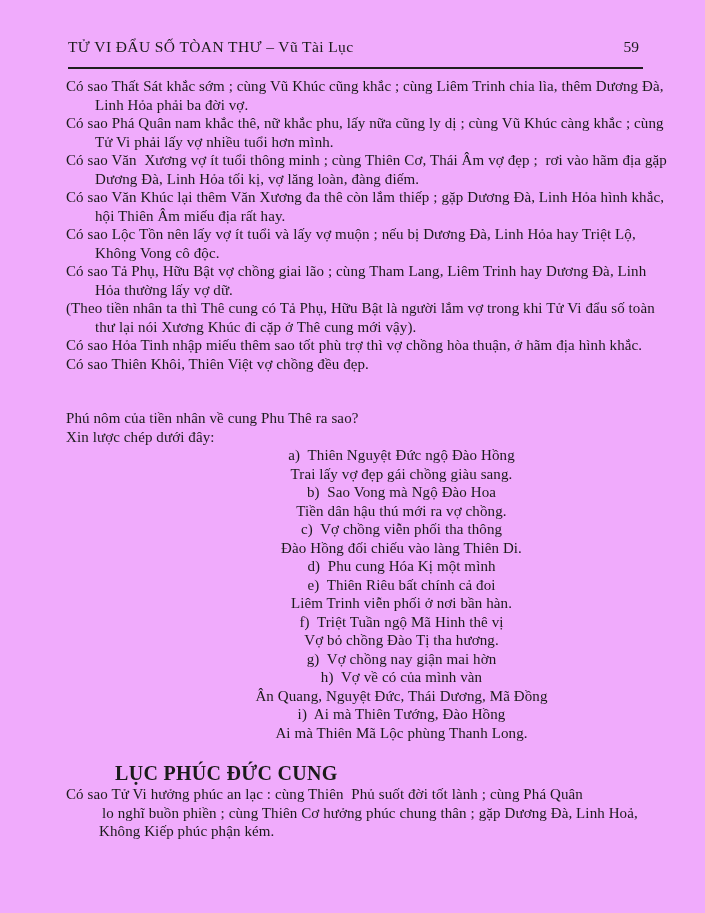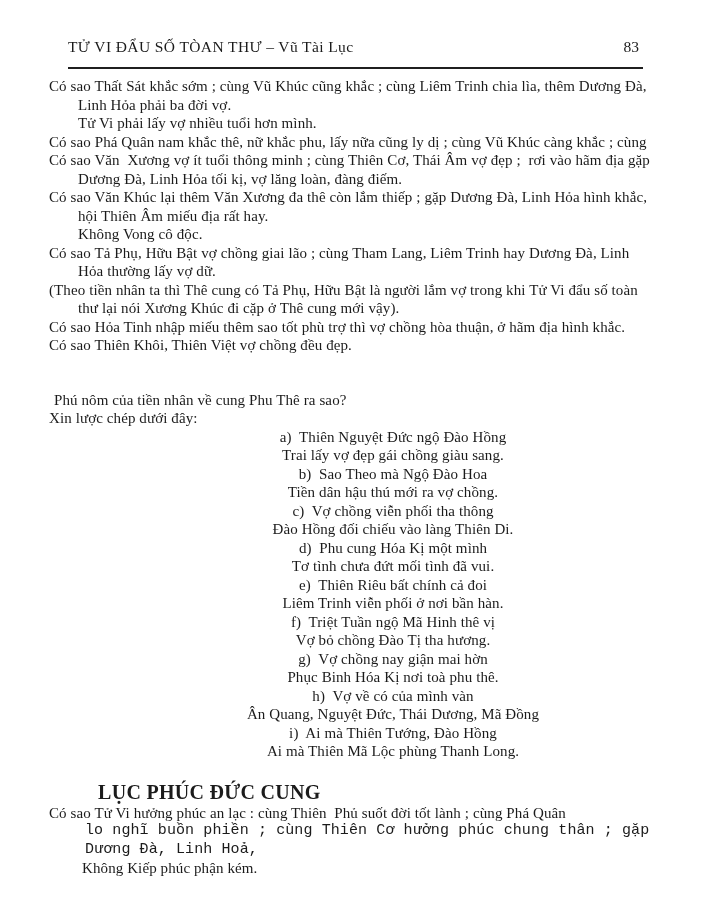--- a/index.html
+++ b/index.html
@@ -5,21 +5,21 @@
   html, body {
     margin: 0;
     padding: 0;
     background: #e8e8e8;
   }
   .page {
     position: relative;
     width: 705px;
     height: 913px;
     margin: 0 auto;
-    background: #ffffff;
+    background: #f0abfc;
     color: #1b1b1b;
     font-family: "Liberation Serif", "DejaVu Serif", serif;
     overflow: hidden;
     box-sizing: border-box;
   }
   .header {
     position: absolute;
     top: 38px;
     left: 68px;
     width: 575px;
@@ -34,86 +34,85 @@
   .rule {
     position: absolute;
     top: 67px;
     left: 68px;
     width: 575px;
     border-top: 2px solid #1f1f1f;
   }
   .body {
     position: absolute;
     top: 77px;
-    left: 49px;
+    left: 66px;
     right: 20px;
   }
   .line {
     font-size: 15px;
     line-height: 18.5px;
     white-space: pre-wrap;
     letter-spacing: 0.1px;
   }
   .line.cont   { margin-left: 29px; }
-  .line.cont2  { margin-left: 36px; font-family: Liberation Mono, monospace; }
+  .line.cont2  { margin-left: 36px; }
   .line.cont3  { margin-left: 33px; }
-  .line.intro  { margin-left: 5px; }
+  .line.intro  { }
   .line.poem   { margin-left: 52px; text-align: center; }
   .line.gap    { height: 36px; }
   .line.heading {
     margin-left: 49px;
     font-weight: bold;
     font-size: 20px;
     line-height: 23px;
     letter-spacing: 0.3px;
     margin-top: 20px;
   }
 </style>
 </head>
 <body>
 
 <div class="page">
   <div class="header">
     <span class="title">TỬ VI ĐẨU SỐ TÒAN THƯ – Vũ Tài Lục</span>
-    <span class="pageno">83</span>
+    <span class="pageno">59</span>
   </div>
   <div class="rule"></div>
   <div class="body">
       <div class="line para">Có sao Thất Sát khắc sớm ; cùng Vũ Khúc cũng khắc ; cùng Liêm Trinh chia lìa, thêm Dương Đà,</div>
       <div class="line cont">Linh Hỏa phải ba đời vợ.</div>
+      <div class="line para">Có sao Phá Quân nam khắc thê, nữ khắc phu, lấy nữa cũng ly dị ; cùng Vũ Khúc càng khắc ; cùng</div>
       <div class="line cont">Tử Vi phải lấy vợ nhiều tuổi hơn mình.</div>
-      <div class="line para">Có sao Phá Quân nam khắc thê, nữ khắc phu, lấy nữa cũng ly dị ; cùng Vũ Khúc càng khắc ; cùng</div>
       <div class="line para">Có sao Văn  Xương vợ ít tuổi thông minh ; cùng Thiên Cơ, Thái Âm vợ đẹp ;  rơi vào hãm địa gặp</div>
       <div class="line cont">Dương Đà, Linh Hỏa tối kị, vợ lăng loàn, đàng điếm.</div>
       <div class="line para">Có sao Văn Khúc lại thêm Văn Xương đa thê còn lắm thiếp ; gặp Dương Đà, Linh Hỏa hình khắc,</div>
       <div class="line cont">hội Thiên Âm miếu địa rất hay.</div>
+      <div class="line para">Có sao Lộc Tồn nên lấy vợ ít tuổi và lấy vợ muộn ; nếu bị Dương Đà, Linh Hỏa hay Triệt Lộ,</div>
       <div class="line cont">Không Vong cô độc.</div>
       <div class="line para">Có sao Tả Phụ, Hữu Bật vợ chồng giai lão ; cùng Tham Lang, Liêm Trinh hay Dương Đà, Linh</div>
       <div class="line cont">Hỏa thường lấy vợ dữ.</div>
       <div class="line para">(Theo tiền nhân ta thì Thê cung có Tả Phụ, Hữu Bật là người lắm vợ trong khi Tử Vi đẩu số toàn</div>
       <div class="line cont">thư lại nói Xương Khúc đi cặp ở Thê cung mới vậy).</div>
       <div class="line para">Có sao Hỏa Tinh nhập miếu thêm sao tốt phù trợ thì vợ chồng hòa thuận, ở hãm địa hình khắc.</div>
       <div class="line para">Có sao Thiên Khôi, Thiên Việt vợ chồng đều đẹp.</div>
       <div class="line gap"></div>
       <div class="line intro">Phú nôm của tiền nhân về cung Phu Thê ra sao?</div>
       <div class="line para">Xin lược chép dưới đây:</div>
       <div class="line poem">a)  Thiên Nguyệt Đức ngộ Đào Hồng</div>
       <div class="line poem">Trai lấy vợ đẹp gái chồng giàu sang.</div>
-      <div class="line poem">b)  Sao Theo mà Ngộ Đào Hoa</div>
+      <div class="line poem">b)  Sao Vong mà Ngộ Đào Hoa</div>
       <div class="line poem">Tiền dân hậu thú mới ra vợ chồng.</div>
       <div class="line poem">c)  Vợ chồng viễn phối tha thông</div>
       <div class="line poem">Đào Hồng đối chiếu vào làng Thiên Di.</div>
       <div class="line poem">d)  Phu cung Hóa Kị một mình</div>
-      <div class="line poem">Tơ tình chưa đứt mối tình đã vui.</div>
       <div class="line poem">e)  Thiên Riêu bất chính cả đoi</div>
       <div class="line poem">Liêm Trinh viễn phối ở nơi bần hàn.</div>
       <div class="line poem">f)  Triệt Tuần ngộ Mã Hinh thê vị</div>
       <div class="line poem">Vợ bỏ chồng Đào Tị tha hương.</div>
       <div class="line poem">g)  Vợ chồng nay giận mai hờn</div>
-      <div class="line poem">Phục Binh Hóa Kị nơi toà phu thê.</div>
       <div class="line poem">h)  Vợ về có của mình vàn</div>
       <div class="line poem">Ân Quang, Nguyệt Đức, Thái Dương, Mã Đồng</div>
       <div class="line poem">i)  Ai mà Thiên Tướng, Đào Hồng</div>
       <div class="line poem">Ai mà Thiên Mã Lộc phùng Thanh Long.</div>
       <div class="line heading">LỤC PHÚC ĐỨC CUNG</div>
       <div class="line para">Có sao Tử Vi hưởng phúc an lạc : cùng Thiên  Phủ suốt đời tốt lành ; cùng Phá Quân</div>
       <div class="line cont2">lo nghĩ buồn phiền ; cùng Thiên Cơ hưởng phúc chung thân ; gặp Dương Đà, Linh Hoả,</div>
       <div class="line cont3">Không Kiếp phúc phận kém.</div>
     </div>
 </div>

